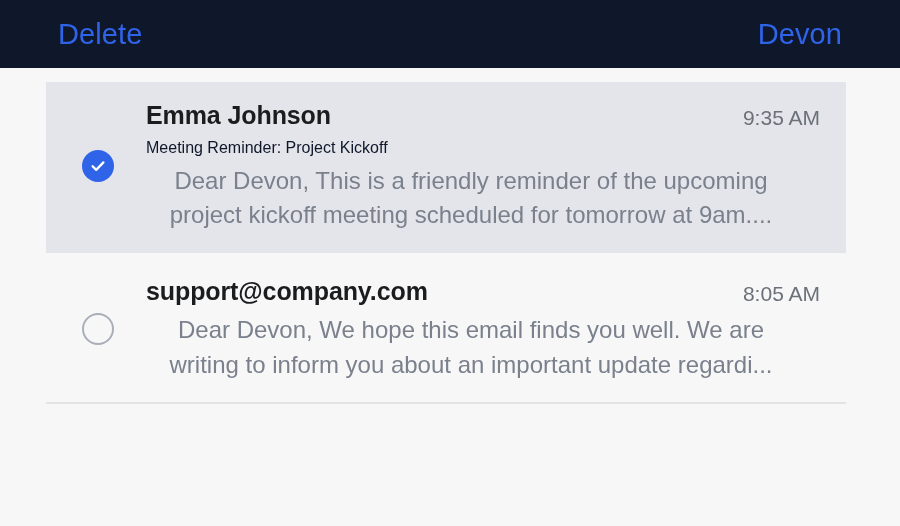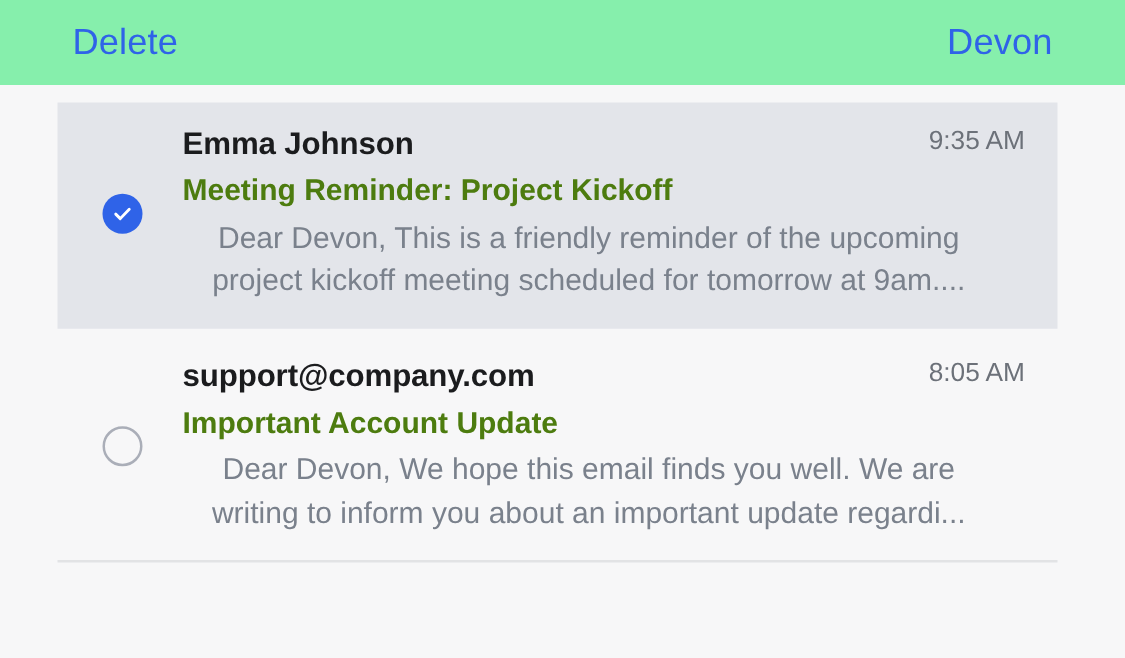--- a/index.html
+++ b/index.html
@@ -28,21 +28,21 @@
     position: absolute;
     left: 0;
     top: 0;
     width: 900px;
     height: 68px;
     box-sizing: border-box;
     padding: 0 58px 0 58px;
     display: flex;
     align-items: center;
     justify-content: space-between;
-    background: #86efac;
+    background: #0f172a;
   }
   .action-btn {
     background: none;
     border: none;
     padding: 0;
     margin: 0;
     font-family: "Liberation Sans", "DejaVu Sans", sans-serif;
     font-size: 29px;
     line-height: 1;
     font-weight: 400;
@@ -106,21 +106,21 @@
   .checkbox.on svg { display: block; }
 
   
   .content {
     flex: 1 1 auto;
     min-width: 0;
     padding-right: 26px;
   }
   .row-head {
     display: flex;
-    align-items: flex-start;
+    align-items: flex-end;
     justify-content: space-between;
     gap: 26px;
   }
   .sender {
     font-size: 25px;
     font-weight: 700;
     color: #1B1C1E;
     line-height: 1.25;
     letter-spacing: -0.1px;
     white-space: nowrap;
@@ -130,23 +130,23 @@
   .time {
     font-size: 21px;
     font-weight: 400;
     color: #6C7179;
     line-height: 1.25;
     white-space: nowrap;
     flex: 0 0 auto;
   }
   .subject {
     margin-top: 7px;
-    font-size: 24px;
-    font-weight: 700;
-    color: #4d7c0f;
+    font-size: 16px;
+    font-weight: 400;
+    color: #0f172a;
     line-height: 1.22;
     white-space: nowrap;
     overflow: hidden;
     text-overflow: ellipsis;
   }
   .preview {
     margin-top: 6px;
     font-size: 24px;
     font-weight: 400;
     color: #7A818C;
@@ -197,21 +197,20 @@
 
     <div class="row">
       <div class="check-col">
         <span class="checkbox off"></span>
       </div>
       <div class="content">
         <div class="row-head">
           <div class="sender">support@company.com</div>
           <div class="time">8:05 AM</div>
         </div>
-        <div class="subject">Important Account Update</div>
         <div class="preview">Dear Devon, We hope this email finds you well. We are writing to inform you about an important update regardi...</div>
       </div>
     </div>
 
     <div class="divider"></div>
 
   </div>
 </div>
 
 </body></html>

